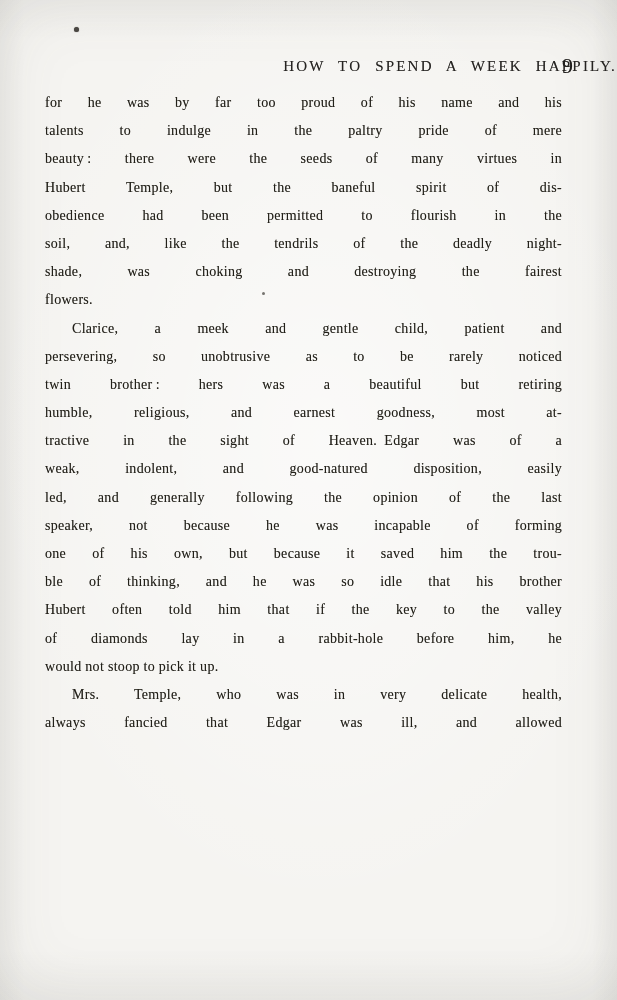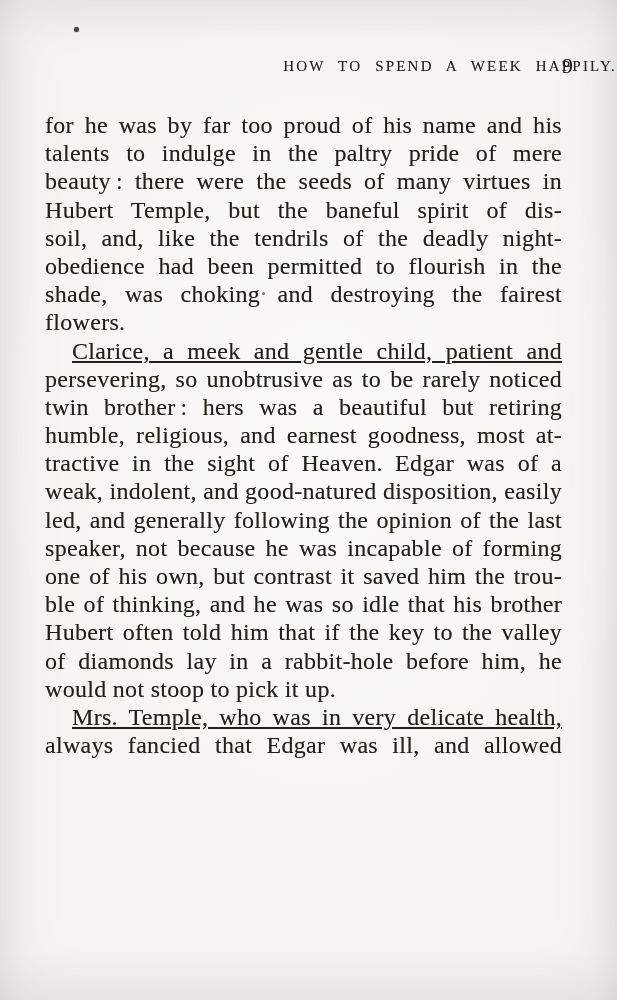--- a/index.html
+++ b/index.html
@@ -23,35 +23,35 @@
     font-size:15px;letter-spacing:2.2px;word-spacing:7px;
     color:#262422;
     text-shadow:0 0 .6px rgba(40,38,35,.45);
   }
   .folio{
     position:absolute;top:53px;right:44px;
     font-size:22px;color:#201e1c;
     text-shadow:0 0 .6px rgba(40,38,35,.5);
   }
   .textblock{
-    position:absolute;top:111px;left:45px;width:517px;
-    font-size:24px;line-height:28.2px;
+    position:absolute;top:89px;left:45px;width:517px;
+    font-size:14px;line-height:28.2px;
     color:#222019;
     letter-spacing:.3px;
     text-shadow:0 0 .6px rgba(45,42,38,.38);
   }
   .para{margin:0;padding:0;}
   .line{
     height:28.2px;
     text-align:justify;
     -moz-text-align-last:justify;
     text-align-last:justify;
     white-space:normal;
   }
-  .para.indented .line:first-child{padding-left:27px;text-decoration:underline;}
+  .para.indented .line:first-child{padding-left:27px;}
   .line.endline{
     -moz-text-align-last:left;
     text-align-last:left;
   }
   .speck{
     position:absolute;border-radius:50%;
     background:#4a4742;
   }
   .speck.s1{left:74px;top:27px;width:5px;height:5px;box-shadow:0 0 1px rgba(60,58,54,.8);}
   .speck.s2{left:262px;top:292px;width:3px;height:3px;opacity:.75;}
@@ -67,36 +67,36 @@
   <div class="running-head">HOW TO SPEND A WEEK HAPPILY.</div>
   <div class="folio">9</div>
 
   <div class="textblock">
 
     <p class="para">
       <span class="line" style="display:block">for he was by far too proud of his name and his</span>
       <span class="line" style="display:block">talents to indulge in the paltry pride of mere</span>
       <span class="line" style="display:block">beauty : there were the seeds of many virtues in</span>
       <span class="line" style="display:block">Hubert Temple, but the baneful spirit of dis-</span>
+      <span class="line" style="display:block">obedience had been permitted to flourish in the</span>
       <span class="line" style="display:block">soil, and, like the tendrils of the deadly night-</span>
-      <span class="line" style="display:block">obedience had been permitted to flourish in the</span>
       <span class="line" style="display:block">shade, was choking and destroying the fairest</span>
       <span class="line endline" style="display:block">flowers.</span>
     </p>
 
     <p class="para indented">
       <span class="line" style="display:block">Clarice, a meek and gentle child, patient and</span>
       <span class="line" style="display:block">persevering, so unobtrusive as to be rarely noticed</span>
       <span class="line" style="display:block">twin brother : hers was a beautiful but retiring</span>
       <span class="line" style="display:block">humble, religious, and earnest goodness, most at-</span>
       <span class="line" style="display:block">tractive in the sight of Heaven. Edgar was of a</span>
       <span class="line" style="display:block">weak, indolent, and good-natured disposition, easily</span>
       <span class="line" style="display:block">led, and generally following the opinion of the last</span>
       <span class="line" style="display:block">speaker, not because he was incapable of forming</span>
-      <span class="line" style="display:block">one of his own, but contrast it saved him the trou-</span>
+      <span class="line" style="display:block">one of his own, but because it saved him the trou-</span>
       <span class="line" style="display:block">ble of thinking, and he was so idle that his brother</span>
       <span class="line" style="display:block">Hubert often told him that if the key to the valley</span>
       <span class="line" style="display:block">of diamonds lay in a rabbit-hole before him, he</span>
       <span class="line endline" style="display:block">would not stoop to pick it up.</span>
     </p>
 
 
     <p class="para indented">
       <span class="line" style="display:block">Mrs. Temple, who was in very delicate health,</span>
       <span class="line" style="display:block">always fancied that Edgar was ill, and allowed</span>

